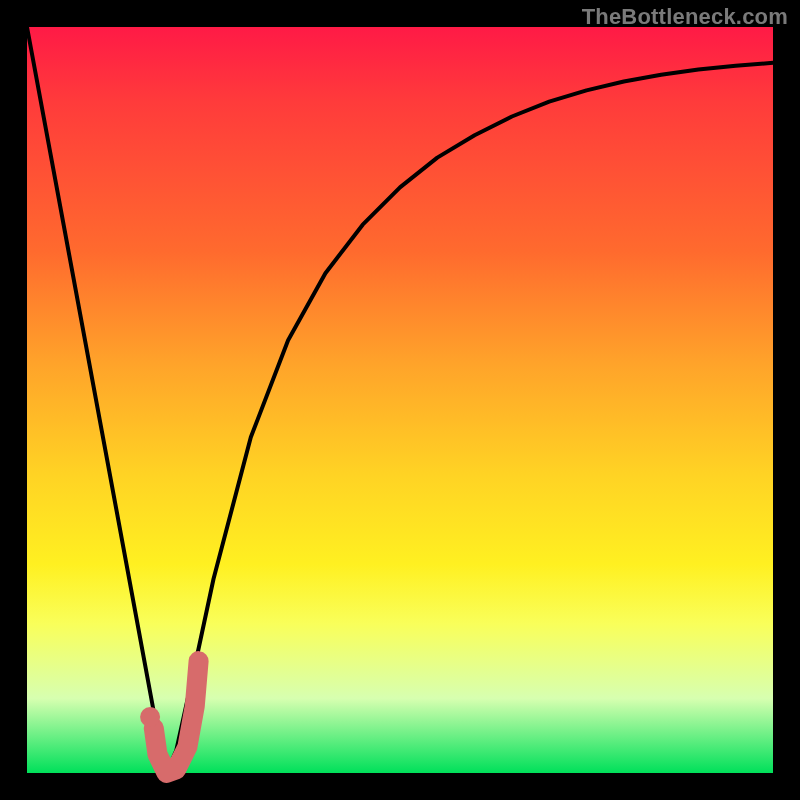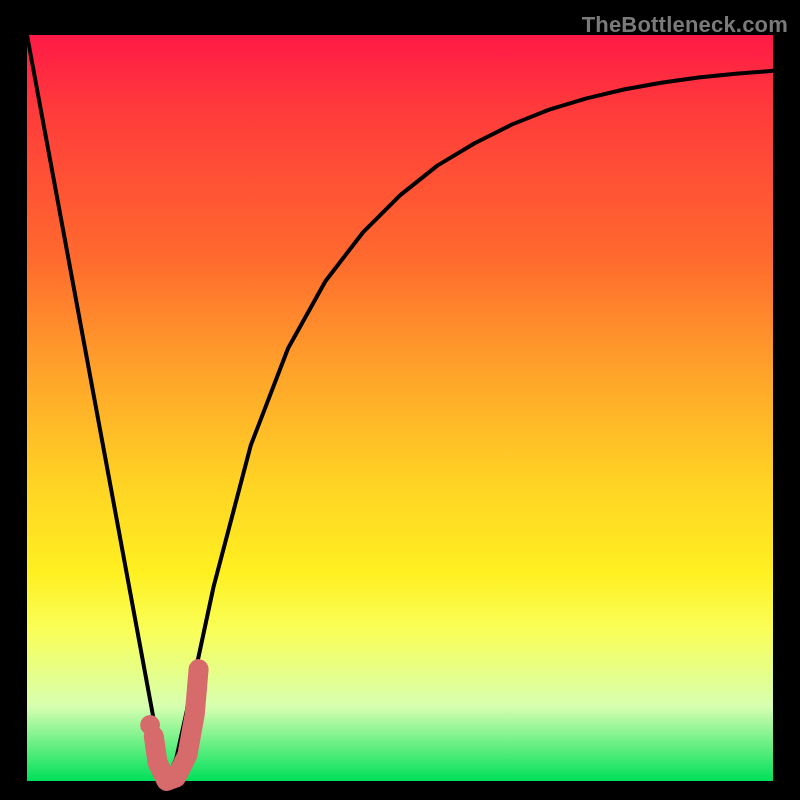--- a/index.html
+++ b/index.html
@@ -11,21 +11,20 @@
     overflow: hidden;
     font-family: Arial, Helvetica, sans-serif;
   }
   .frame {
     position: absolute;
     left: 0;
     top: 0;
     width: 800px;
     height: 560px;
     background: #000;
-    margin-top: 8px;
   }
   .plot {
     position: absolute;
     left: 27px;
     top: 27px;
     width: 746px;
     height: 746px;
     
     background: linear-gradient(
       to bottom,

